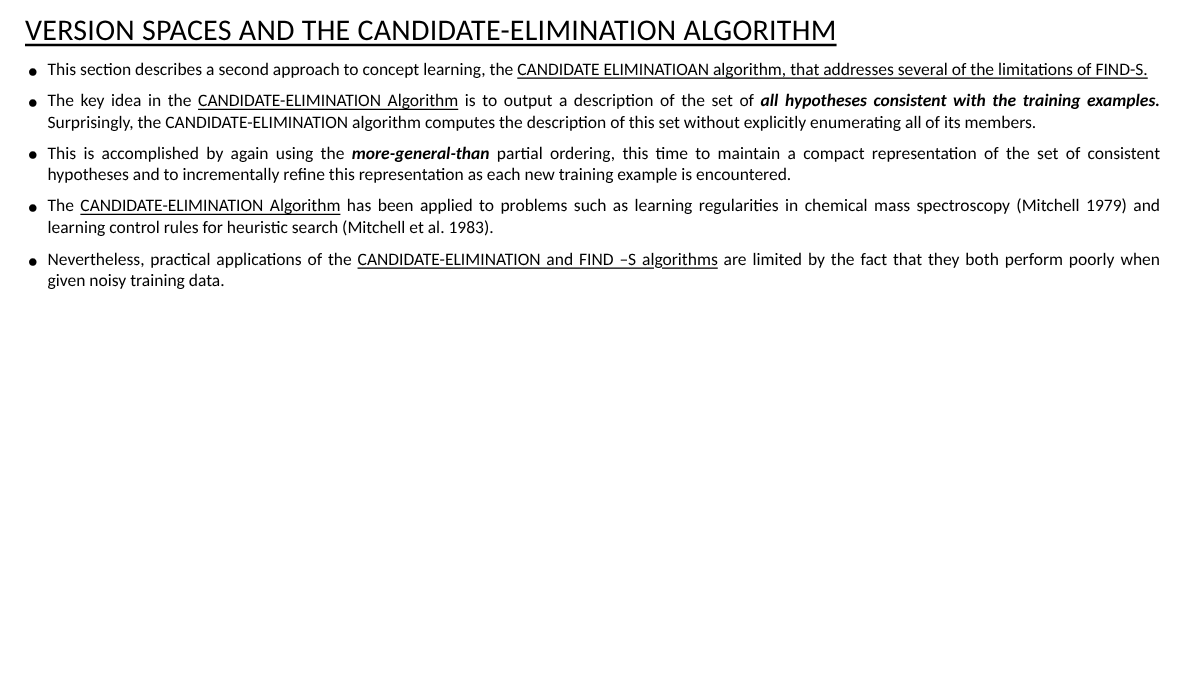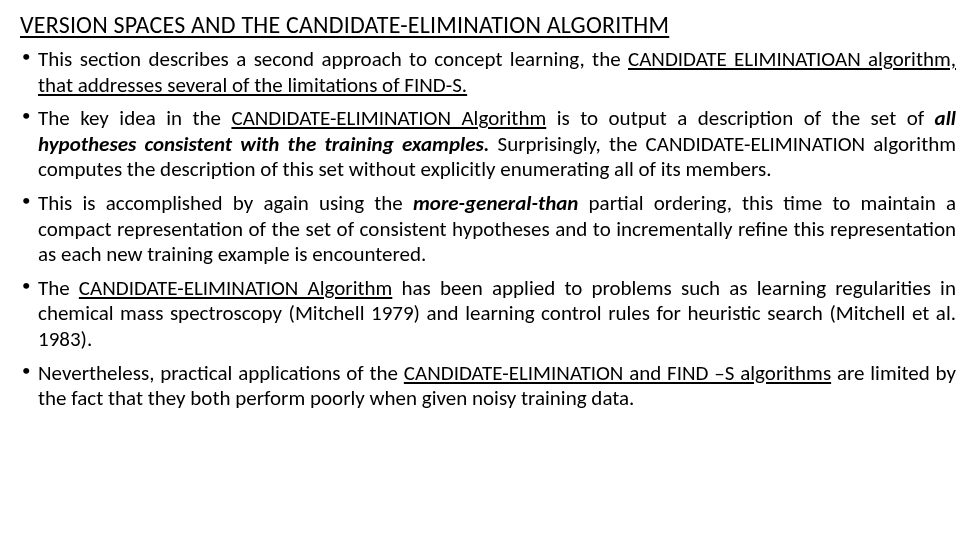--- a/index.html
+++ b/index.html
@@ -9,39 +9,39 @@
     height: 540px;
     background: #ffffff;
     font-family: Calibri, "Segoe UI", Arial, sans-serif;
     color: #000;
     overflow: hidden;
   }
   .slide {
     box-sizing: border-box;
     width: 960px;
     height: 540px;
-    padding: 10px 4px 12px 20px;
+    padding: 10px 32px 12px 20px;
   }
   .title {
     font-size: 24px;
     font-weight: 400;
     margin: 0 0 8px 0;
     letter-spacing: 0.2px;
     text-decoration: underline;
     text-underline-offset: 3px;
   }
   ul.bullets {
     list-style: none;
     margin: 0;
     padding: 0;
   }
   ul.bullets > li {
     position: relative;
     padding-left: 18px;
-    font-size: 21px;
+    font-size: 14px;
     line-height: 1.22;
     margin-bottom: 8px;
     text-align: justify;
     text-justify: inter-word;
   }
   ul.bullets > li::before {
     content: "•";
     position: absolute;
     left: 2px;
     top: 0;

